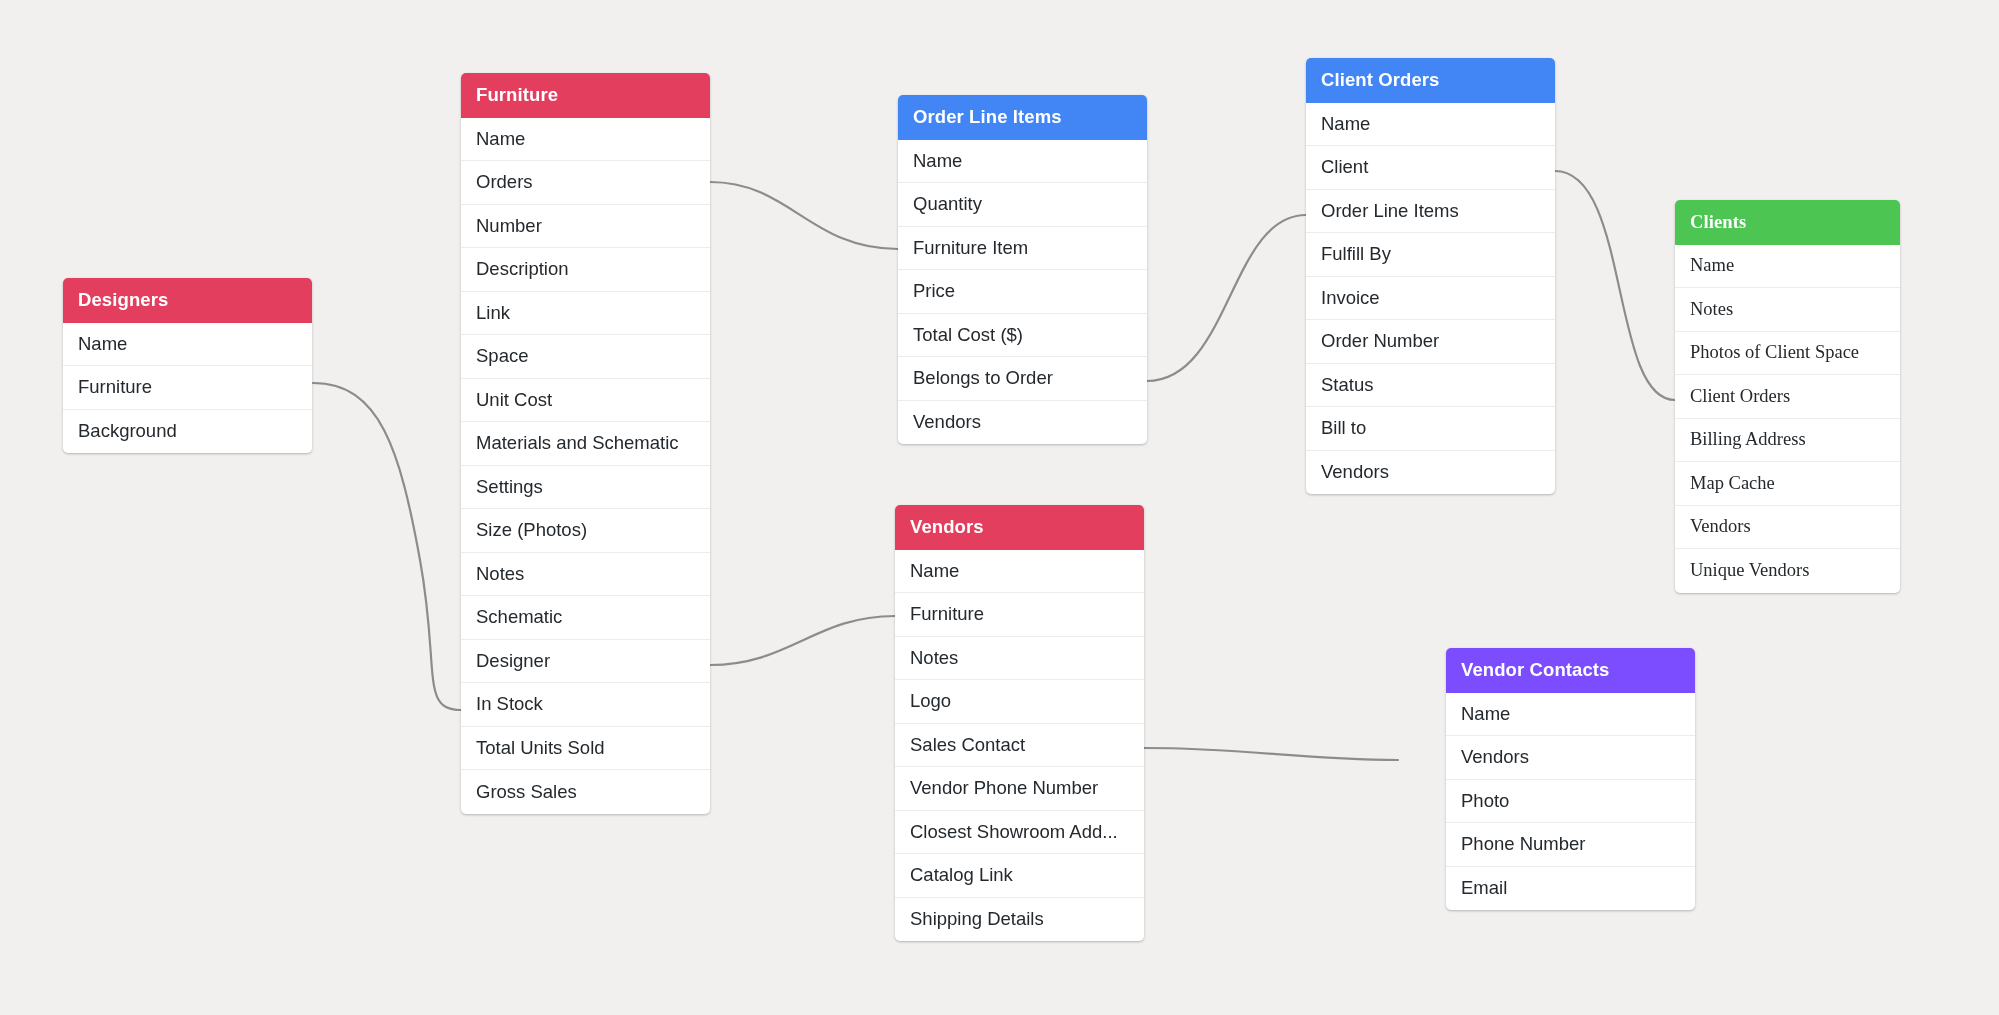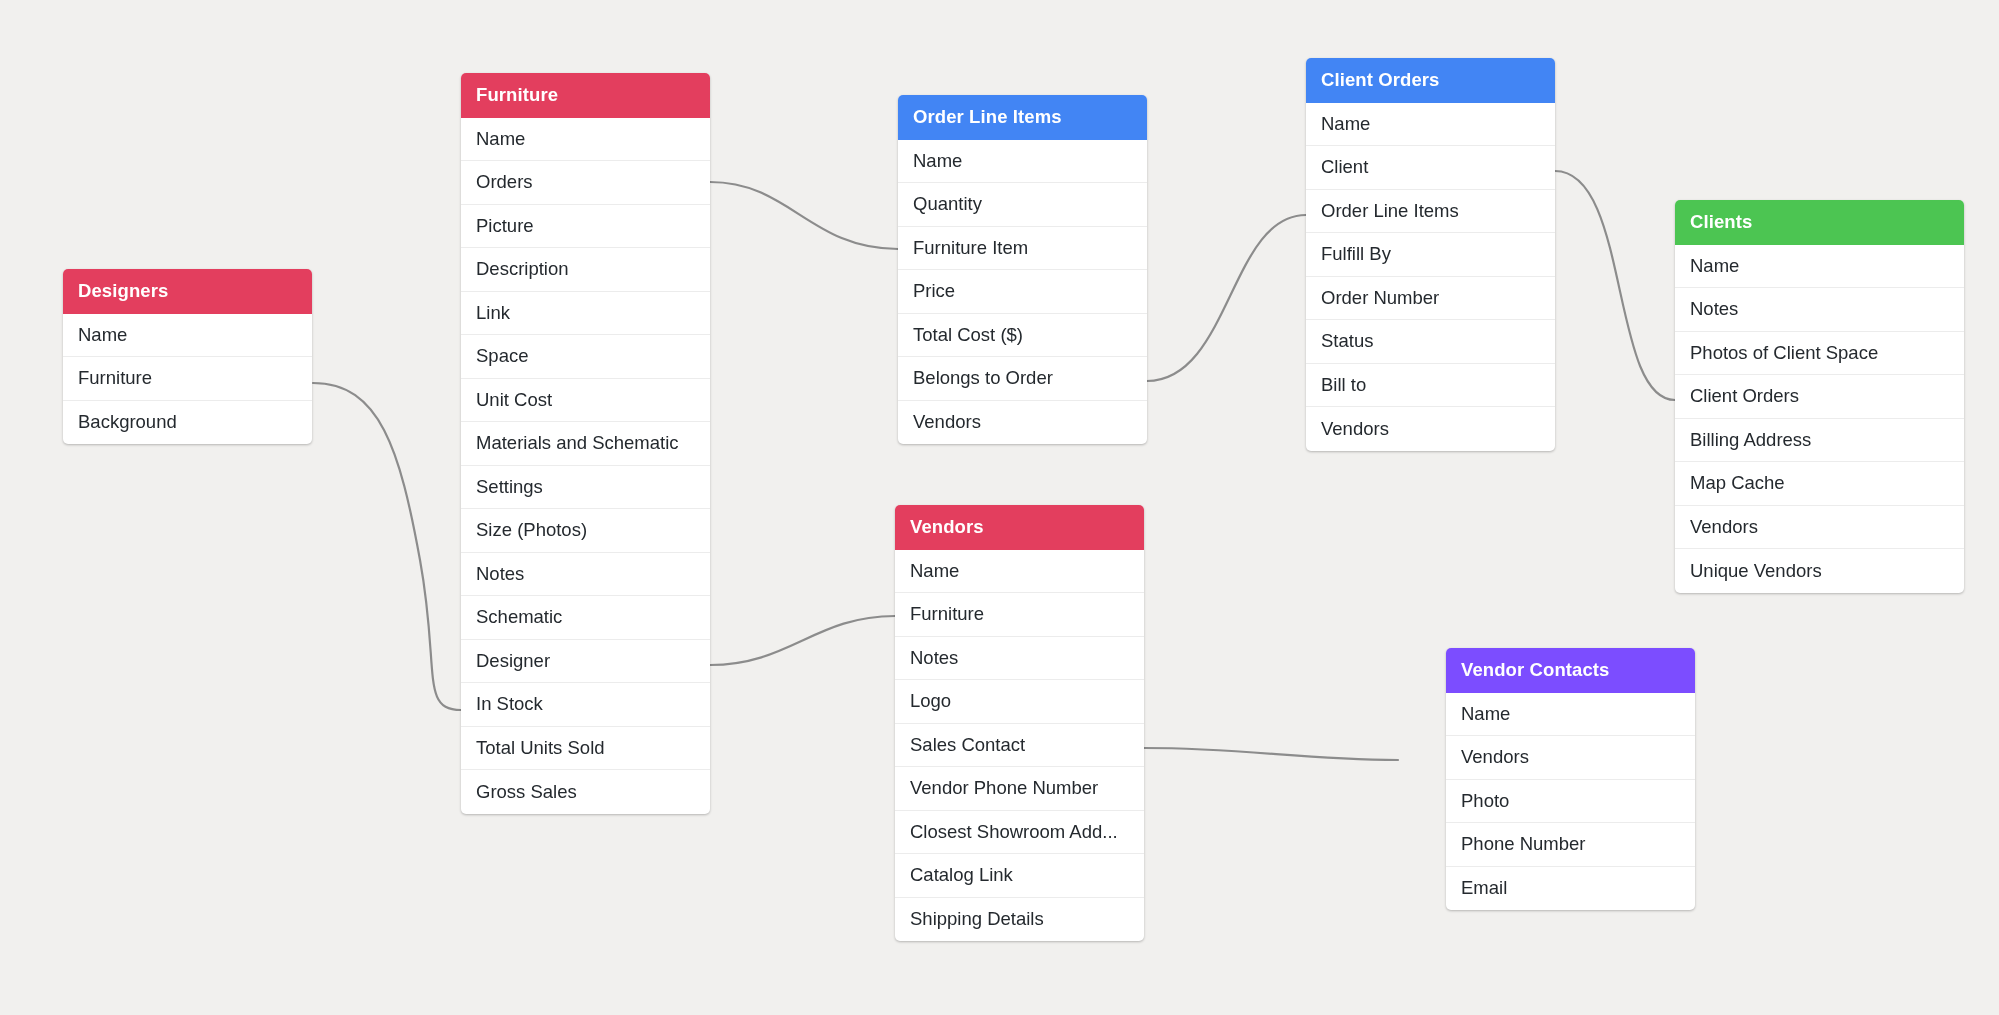--- a/index.html
+++ b/index.html
@@ -73,31 +73,31 @@
         <path d="M 313 383 C 380 383, 400 450, 420 560 C 440 670, 420 710, 461 710" stroke="#8c8c8c"></path>
         <path d="M 710 182 C 790 182, 810 249, 898 249" stroke="#8c8c8c"></path>
         <path d="M 1147 381 C 1230 381, 1230 215, 1306 215" stroke="#8c8c8c"></path>
         <path d="M 1555 171 C 1630 171, 1610 400, 1675 400" stroke="#8c8c8c"></path>
         <path d="M 710 665 C 790 665, 815 616, 895 616" stroke="#8c8c8c"></path>
         <path d="M 1144 748 C 1250 748, 1300 760, 1398 760" stroke="#8c8c8c"></path>
       </g>
   </svg>
 
   <div id="tables-layer">
-      <div class="table-card" style="left: 63px; top: 269px; width: 249px;">
+      <div class="table-card" style="left: 63px; top: 278px; width: 249px;">
         <div class="table-header" style="background: rgb(227, 62, 94);">Designers</div>
         <div class="field-row">Name</div>
         <div class="field-row">Furniture</div>
         <div class="field-row">Background</div>
       </div>
       <div class="table-card" style="left: 461px; top: 73px; width: 249px;">
         <div class="table-header" style="background: rgb(227, 62, 94);">Furniture</div>
         <div class="field-row">Name</div>
         <div class="field-row">Orders</div>
-        <div class="field-row">Picture</div>
+        <div class="field-row">Number</div>
         <div class="field-row">Description</div>
         <div class="field-row">Link</div>
         <div class="field-row">Space</div>
         <div class="field-row">Unit Cost</div>
         <div class="field-row">Materials and Schematic</div>
         <div class="field-row">Settings</div>
         <div class="field-row">Size (Photos)</div>
         <div class="field-row">Notes</div>
         <div class="field-row">Schematic</div>
         <div class="field-row">Designer</div>
@@ -114,26 +114,27 @@
         <div class="field-row">Total Cost ($)</div>
         <div class="field-row">Belongs to Order</div>
         <div class="field-row">Vendors</div>
       </div>
       <div class="table-card" style="left: 1306px; top: 58px; width: 249px;">
         <div class="table-header" style="background: rgb(66, 133, 244);">Client Orders</div>
         <div class="field-row">Name</div>
         <div class="field-row">Client</div>
         <div class="field-row">Order Line Items</div>
         <div class="field-row">Fulfill By</div>
+        <div class="field-row">Invoice</div>
         <div class="field-row">Order Number</div>
         <div class="field-row">Status</div>
         <div class="field-row">Bill to</div>
         <div class="field-row">Vendors</div>
       </div>
-      <div class="table-card" style="left: 1675px; top: 200px; width: 289px;">
+      <div class="table-card" style="left: 1675px; top: 200px; width: 225px; font-family: Liberation Serif, serif;">
         <div class="table-header" style="background: rgb(76, 197, 82);">Clients</div>
         <div class="field-row">Name</div>
         <div class="field-row">Notes</div>
         <div class="field-row">Photos of Client Space</div>
         <div class="field-row">Client Orders</div>
         <div class="field-row">Billing Address</div>
         <div class="field-row">Map Cache</div>
         <div class="field-row">Vendors</div>
         <div class="field-row">Unique Vendors</div>
       </div>

